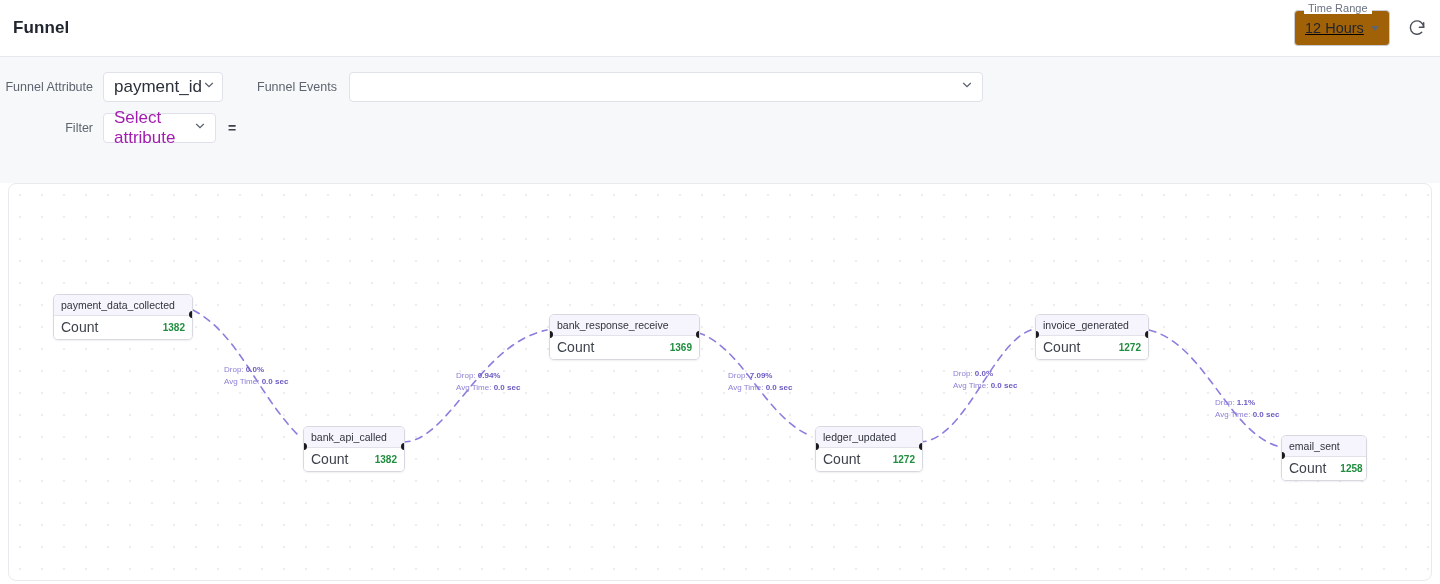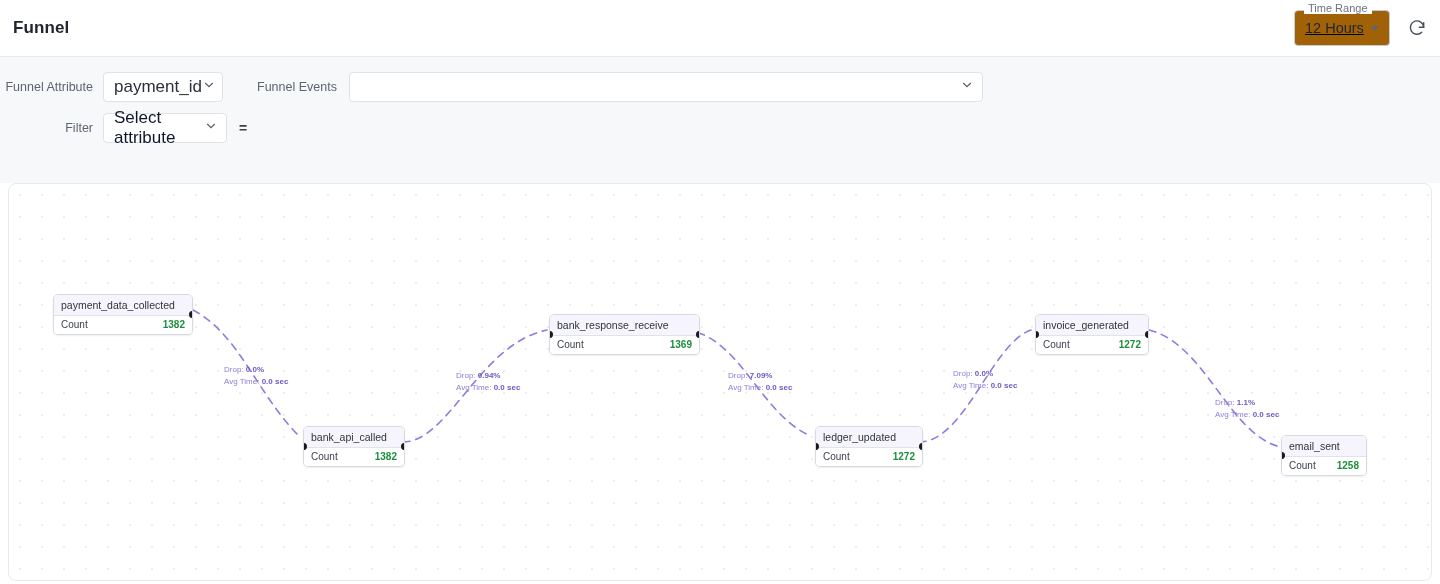--- a/index.html
+++ b/index.html
@@ -98,21 +98,21 @@
     border: 1px solid #dfe2e8;
     border-radius: 4px;
     display: flex;
     align-items: center;
     padding: 0 8px 0 10px;
     font-size: 17px;
     color: #2b303a;
     cursor: pointer;
   }
   .select.attr   { width: 120px; }
-  .select.filter { width: 124px; color:#0f172a; }
+  .select.filter { width: 113px; color:#a21caf; }
   .select.events { width: 634px; }
   .select .chev {
     margin-left: auto;
     flex: 0 0 auto;
   }
   .events-label {
     font-size: 12.5px;
     color: #5e646f;
     margin-left: 34px;
     margin-right: 12px;
@@ -179,21 +179,21 @@
     border-bottom: 1px solid #e2e2ea;
     white-space: nowrap;
   }
   .node-body {
     display: flex;
     align-items: center;
     padding: 3px 7px 4px 7px;
     background: #fff;
   }
   .node-metric {
-    font-size: 10px;
+    font-size: 14px;
     color: #3d424b;
     text-align: right;
   }
   .node-value {
     margin-left: auto;
     font-size: 10px;
     font-weight: bold;
     color: #1e8e3e;
     padding-left: 14px;
   }

